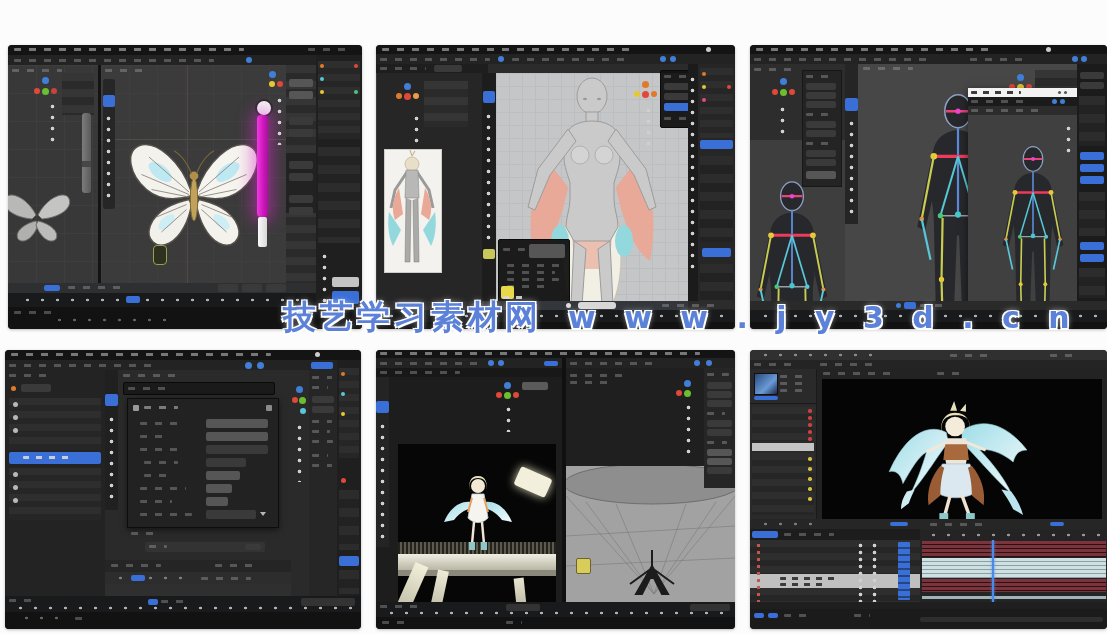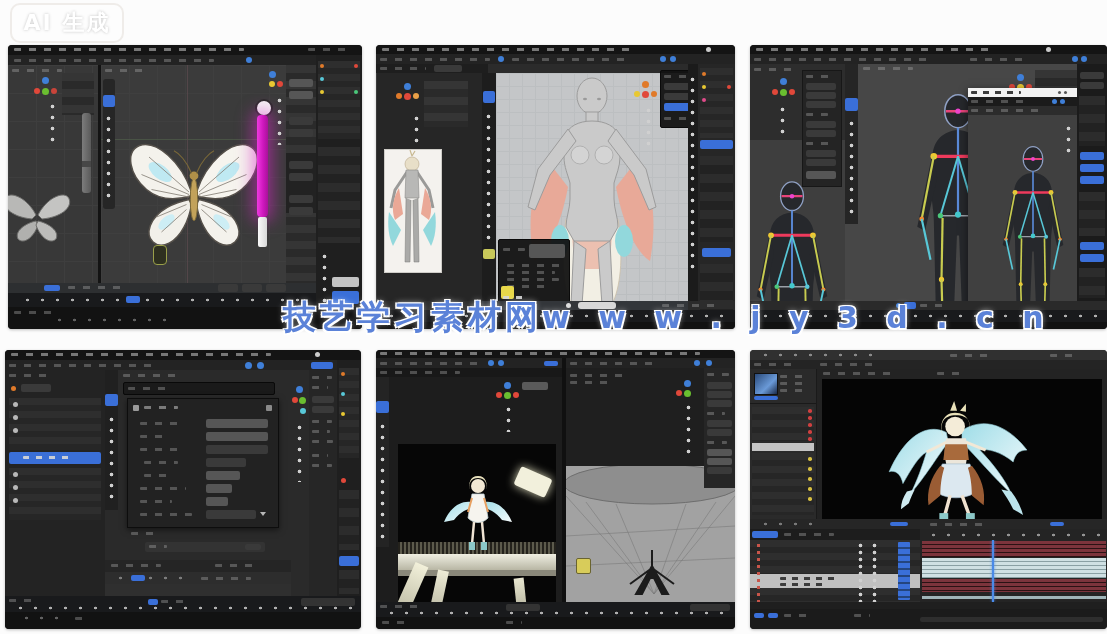--- a/index.html
+++ b/index.html
@@ -29,21 +29,21 @@
   .grid-lite{background-image:linear-gradient(#b4b7ba 1px,transparent 1px),linear-gradient(90deg,#b4b7ba 1px,transparent 1px);background-size:13px 13px;opacity:.5;}
   .tl{background:#191a1c;}
   .statusbar{background:#121212;}
   
   .ai-badge{left:10px;top:3px;width:110px;height:36px;border:2.5px solid #efece9;border-radius:10px;
     color:#ffffff;font-size:22px;font-weight:bold;letter-spacing:2px;display:flex;align-items:center;justify-content:center;
     text-shadow:0 0 3px rgba(190,190,190,.9);background:rgba(255,255,255,.25);z-index:40;}
   .watermark{left:283px;top:295px;z-index:50;white-space:nowrap;color:#5b82d8;font-weight:bold;
     text-shadow:1.5px 1.5px 0 #ffffff,-1.5px -1.5px 0 #ffffff,1.5px -1.5px 0 #ffffff,-1.5px 1.5px 0 #ffffff,0 0 6px rgba(255,255,255,.8);}
   .wm-site{font-size:33px;letter-spacing:4px;}
-  .wm-url{font-size:30px;letter-spacing:9px;}
+  .wm-url{font-size:30px;letter-spacing:9px;margin-left:26px;}
   .blender-title{color:#ffffff;font-size:19px;font-weight:bold;letter-spacing:.5px;
     text-shadow:1px 1px 0 #1a1a1a,-1px 1px 0 #1a1a1a,1px -1px 0 #1a1a1a,2px 2px 3px #000;}
   .win-title{background:#f2f2f2;}
   .popup{background:rgba(18,18,18,.95);border:1px solid #0a0a0a;border-radius:2px;}
 </style>
 </head>
 <body>
 
 <div class="stage">
 
@@ -84,21 +84,20 @@
         <line x1="36" y1="114" x2="35" y2="170" stroke="#c8cc50" stroke-width="2"></line>
         <line x1="64" y1="114" x2="65" y2="170" stroke="#c8cc50" stroke-width="2"></line>
         <circle cx="35" cy="170" r="2.4" fill="#eec832"></circle>
           <circle cx="65" cy="170" r="2.4" fill="#eec832"></circle>
         <line x1="35" y1="170" x2="36" y2="206" stroke="#c8cc50" stroke-width="2"></line>
         <line x1="65" y1="170" x2="64" y2="206" stroke="#c8cc50" stroke-width="2"></line>
       </symbol>
     </defs>
   </svg>
 
-  <div class="abs ai-badge">AI 生成</div>
 
   <div class="pnl" style="left:8px;top:45px;width:354px;height:284px;">
     <div class="abs mbar" style="left:0;top:0;right:0;height:10px;">
       <div class="abs dash" style="left:6px;top:3px;width:230px;"></div>
       <div class="abs dash dim" style="left:300px;top:3px;width:40px;"></div>
     </div>
     <div class="abs bar2" style="left:0;top:10px;right:0;height:10px;">
       <div class="abs dash dim" style="left:6px;top:4px;width:200px;"></div>
       <div class="abs dot" style="left:238px;top:2px;width:6px;height:6px;background:#3f7fd8;"></div>
     </div>

